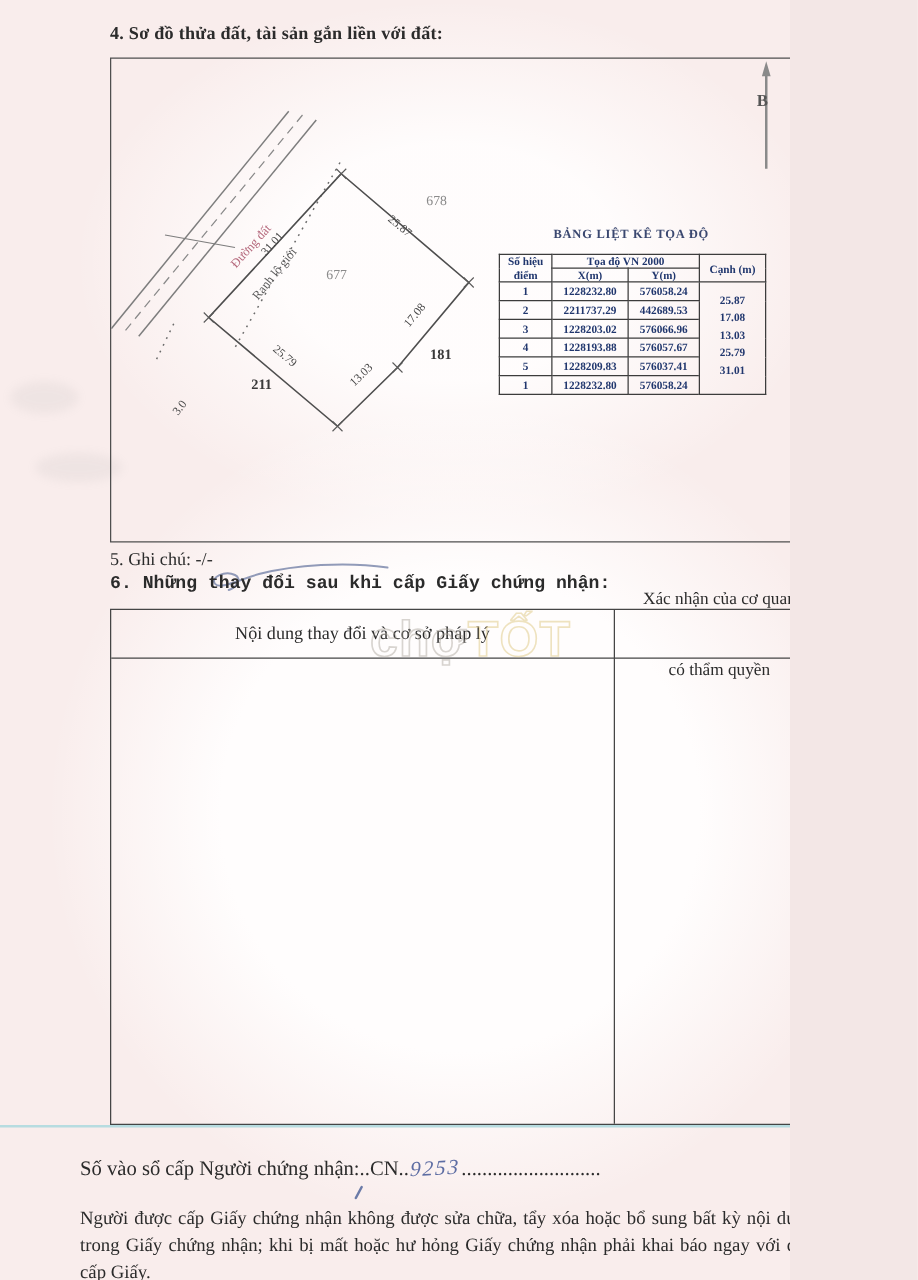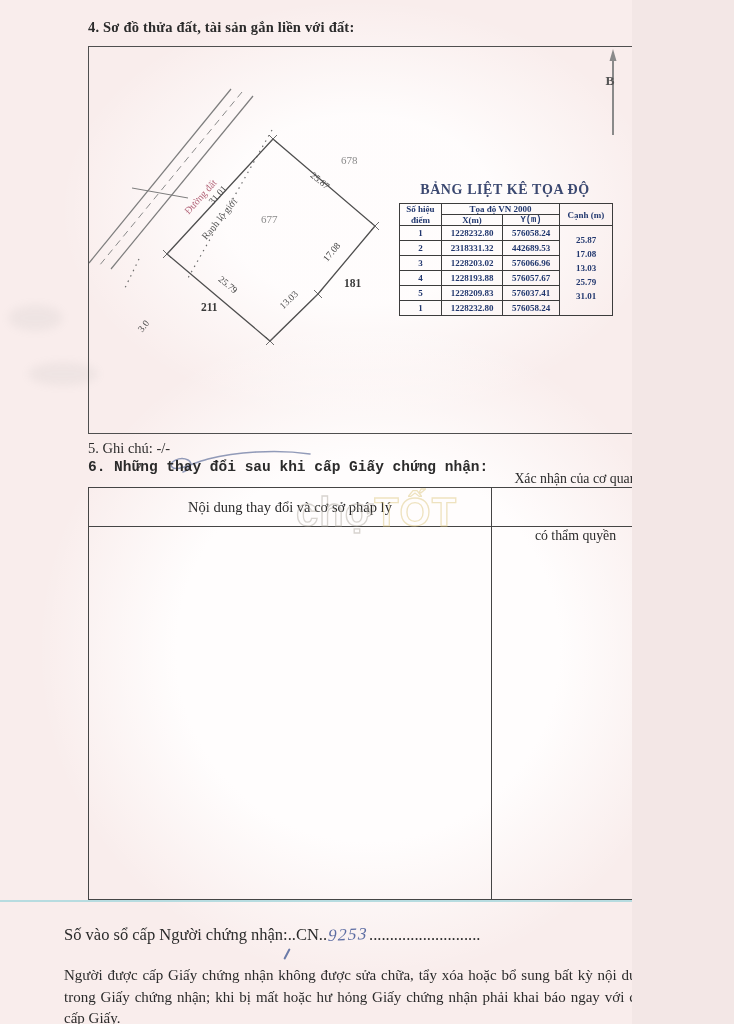--- a/index.html
+++ b/index.html
@@ -24,24 +24,24 @@
   .h4title{left:88px;top:19px;font-size:14.5px;font-weight:bold;color:#2b2b2b;letter-spacing:.2px;}
   .h5row{left:88px;top:440px;font-size:14.5px;color:#2b2b2b;}
   .h5row b{font-weight:normal;}
   .h6title{left:88px;top:459px;font-size:14.5px;font-weight:bold;color:#2b2b2b;font-family:Liberation Mono, monospace;}
 
   
   .plotbox{left:88px;top:46px;width:571px;height:386px;border:1.5px solid #4f4f4f;background:transparent;}
   .plotbox svg{display:block;}
 
   
-  .ctab-title{left:399px;top:182px;width:212px;text-align:center;font-size:14px;font-weight:bold;color:#3b4870;letter-spacing:.6px;}
+  .ctab-title{left:399px;top:182px;width:212px;text-align:center;font-size:10px;font-weight:bold;color:#3b4870;letter-spacing:.6px;}
   .ctab{left:399px;top:203px;border-collapse:collapse;table-layout:fixed;background:transparent;}
   .ctab td{border:1px solid #3c3c3c;padding:0;text-align:center;color:#21376e;font-weight:bold;font-size:9px;line-height:1.15;}
-  .ctab .c0{width:41px;} .ctab .c1{width:60px;} .ctab .c2{width:56px;font-family:Liberation Mono, monospace;} .ctab .c3{width:52px;}
+  .ctab .c0{width:41px;} .ctab .c1{width:60px;} .ctab .c2{width:56px;} .ctab .c3{width:52px;}
   .ctab .hrow td{font-size:8.8px;}
   .ctab .data td{height:14px;font-size:9px;}
   .edgecell{position:relative;}
   .edgecell span{position:absolute;left:0;width:100%;height:12px;font-size:9px;color:#21376e;font-weight:bold;}
   .ev0{top:9px;} .ev1{top:23px;} .ev2{top:37px;} .ev3{top:51px;} .ev4{top:65px;}
 
   
   .chtable{left:88px;top:487px;width:571px;height:411px;border:1.5px solid #454545;padding-left:20px;}
   .chtable .hdr{position:absolute;left:0;top:0;width:100%;height:38px;border-bottom:1.4px solid #454545;}
   .chtable .vline{position:absolute;left:402px;top:0;bottom:0;border-left:1.4px solid #454545;}
@@ -138,21 +138,21 @@
       <td class="edgecell" rowspan="6">
         <span class="ev0">25.87</span>
         <span class="ev1">17.08</span>
         <span class="ev2">13.03</span>
         <span class="ev3">25.79</span>
         <span class="ev4">31.01</span>
       </td>
     </tr>
     <tr class="data">
           <td>2</td>
-          <td>2318331.32</td>
+          <td>2211737.29</td>
           <td>442689.53</td>
         </tr>
     <tr class="data">
           <td>3</td>
           <td>1228203.02</td>
           <td>576066.96</td>
         </tr>
     <tr class="data">
           <td>4</td>
           <td>1228193.88</td>

